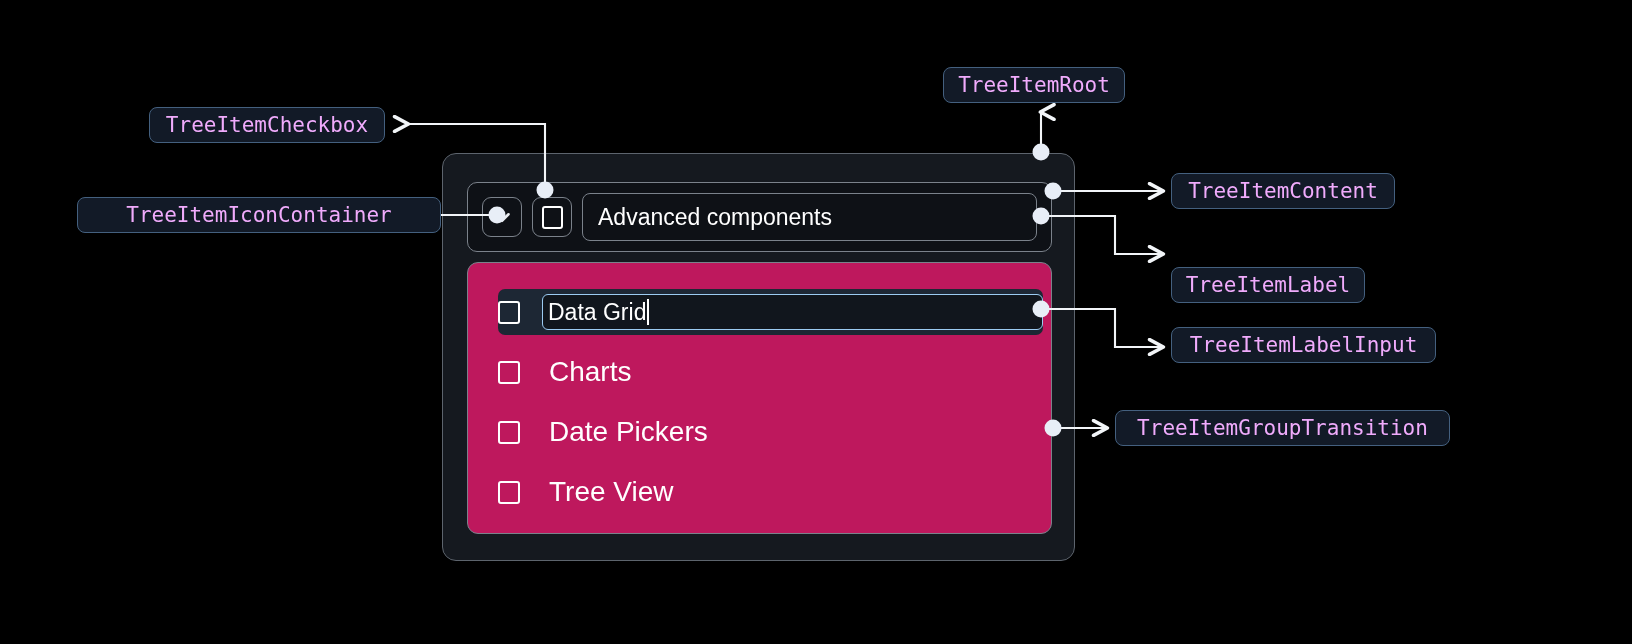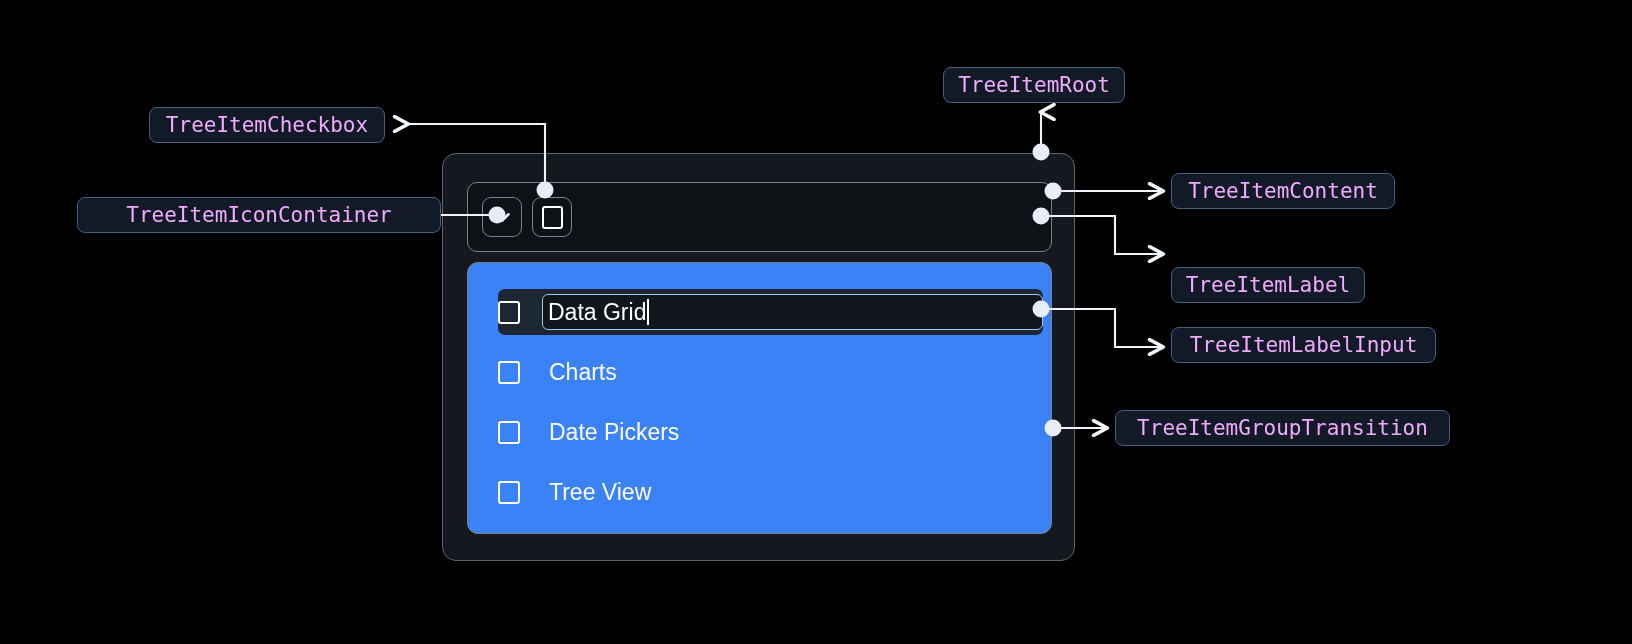--- a/index.html
+++ b/index.html
@@ -132,21 +132,21 @@
   }
 
   
   #tree-group {
     position: absolute;
     left: 24px;
     top: 108px;
     width: 585px;
     height: 272px;
     box-sizing: border-box;
-    background: #3b82f6;
+    background: #be185d;
     border: 1px solid #7b828b;
     border-radius: 11px;
     overflow: hidden;
   }
 
   .child-row {
     position: absolute;
     left: 30px;
     width: 545px;
     height: 46px;
@@ -164,21 +164,21 @@
     box-sizing: border-box;
     width: 22px;
     height: 23px;
     border: 2.6px solid #ffffff;
     border-radius: 3px;
     flex: 0 0 auto;
     margin-left: 0px;
   }
   .child-label {
     color: #ffffff;
-    font-size: 23px;
+    font-size: 28px;
     margin-left: 29px;
     white-space: nowrap;
   }
   .child-input {
     box-sizing: border-box;
     margin-left: 22px;
     flex: 1 1 auto;
     height: 36px;
     border: 1.5px solid #9ccbf2;
     border-radius: 6px;
@@ -215,20 +215,21 @@
           <svg width="26" height="26" viewBox="0 0 24 24" fill="none" stroke="#e9ecef" stroke-width="2.4" stroke-linecap="round" stroke-linejoin="round">
             <polyline points="6,9.5 12,15.5 18,9.5"></polyline>
           </svg>
         </span>
       </div>
 
       <div class="cb-container">
         <span class="cb-box"></span>
       </div>
 
+      <div id="tree-label">Advanced components</div>
     </div>
 
     <div id="tree-group">
 
       <div class="child-row selected" style="top:26px;">
         <span class="child-cb"></span>
         <div class="child-input">
           <span class="txt">Data Grid</span>
             <span class="caret"></span>
         </div>

